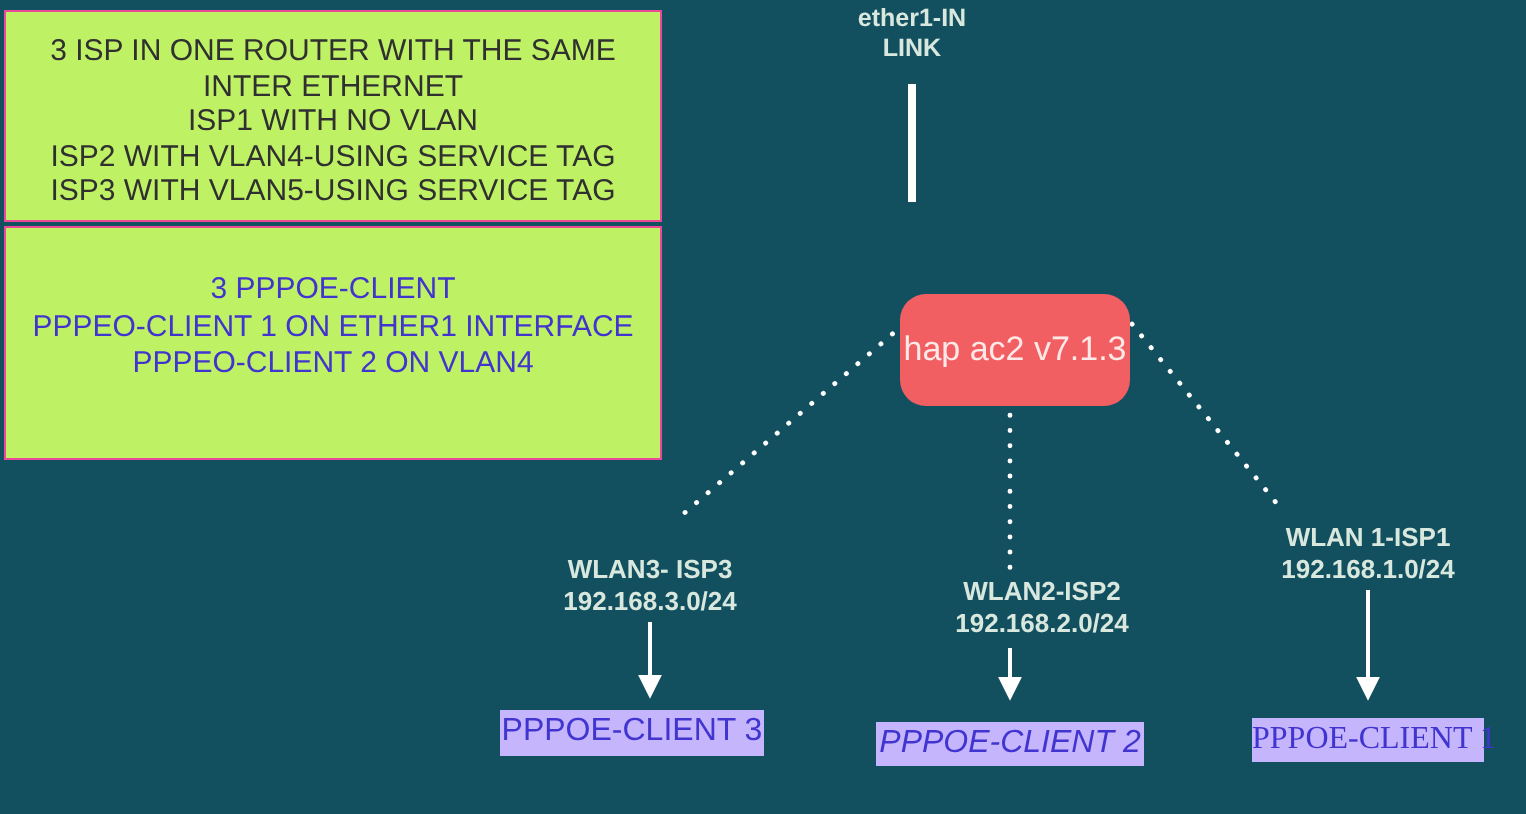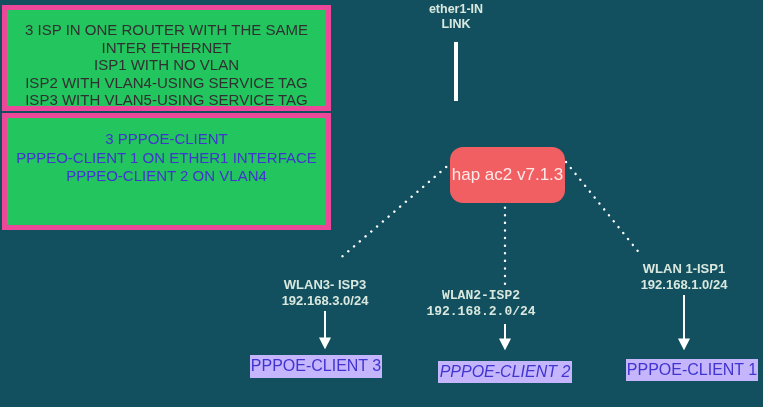--- a/index.html
+++ b/index.html
@@ -13,37 +13,37 @@
     font-family: "Liberation Sans", sans-serif;
     position: relative;
     overflow: hidden;
   }
 
   
   .note-box {
     position: absolute;
     left: 2px;
     width: 329px;
-    background: #22c55e;
-    border: 5px solid #ec4899;
+    background: #bef264;
+    border: 1px solid #ec4899;
     box-sizing: border-box;
     text-align: center;
   }
   #note-top {
     top: 5px;
     height: 106px;
     padding-top: 11px;
     color: #303030;
     font-size: 15px;
     line-height: 17.5px;
   }
   #note-bottom {
     top: 113px;
     height: 117px;
-    padding-top: 12px;
+    padding-top: 22px;
     color: #4134cf;
     font-size: 15px;
     line-height: 18.5px;
   }
   .note-line { display: block; white-space: nowrap; }
 
   
   #uplink-label {
     position: absolute;
     left: 396px;
@@ -77,37 +77,37 @@
   .wlan-label {
     position: absolute;
     width: 170px;
     text-align: center;
     color: #d9e8de;
     font-weight: bold;
     font-size: 13px;
     line-height: 15.5px;
   }
   #wlan3 { left: 240px; top: 265px; margin-top: 12px; }
-  #wlan2 { left: 396px; top: 288px; font-family: Liberation Mono, monospace; }
+  #wlan2 { left: 436px; top: 288px; }
   #wlan1 { left: 599px; top: 261px; }
 
   
   .client-box {
     position: absolute;
     background: #c4b5fd;
     color: #4134cf;
     font-size: 16px;
     text-align: center;
     box-sizing: border-box;
     padding-top: 2px;
     white-space: nowrap;
   }
   #client3 { left: 250px; top: 355px; width: 132px; height: 23px; }
   #client2 { left: 438px; top: 361px; width: 134px; height: 22px; font-style: italic; }
-  #client1 { left: 626px; top: 359px; width: 132px; height: 22px; }
+  #client1 { left: 626px; top: 359px; width: 116px; height: 22px; font-family: Liberation Serif, serif; }
 
   
   #connectors {
     position: absolute;
     left: 0; top: 0;
     width: 763px;
     height: 407px;
     pointer-events: none;
   }
 </style>

